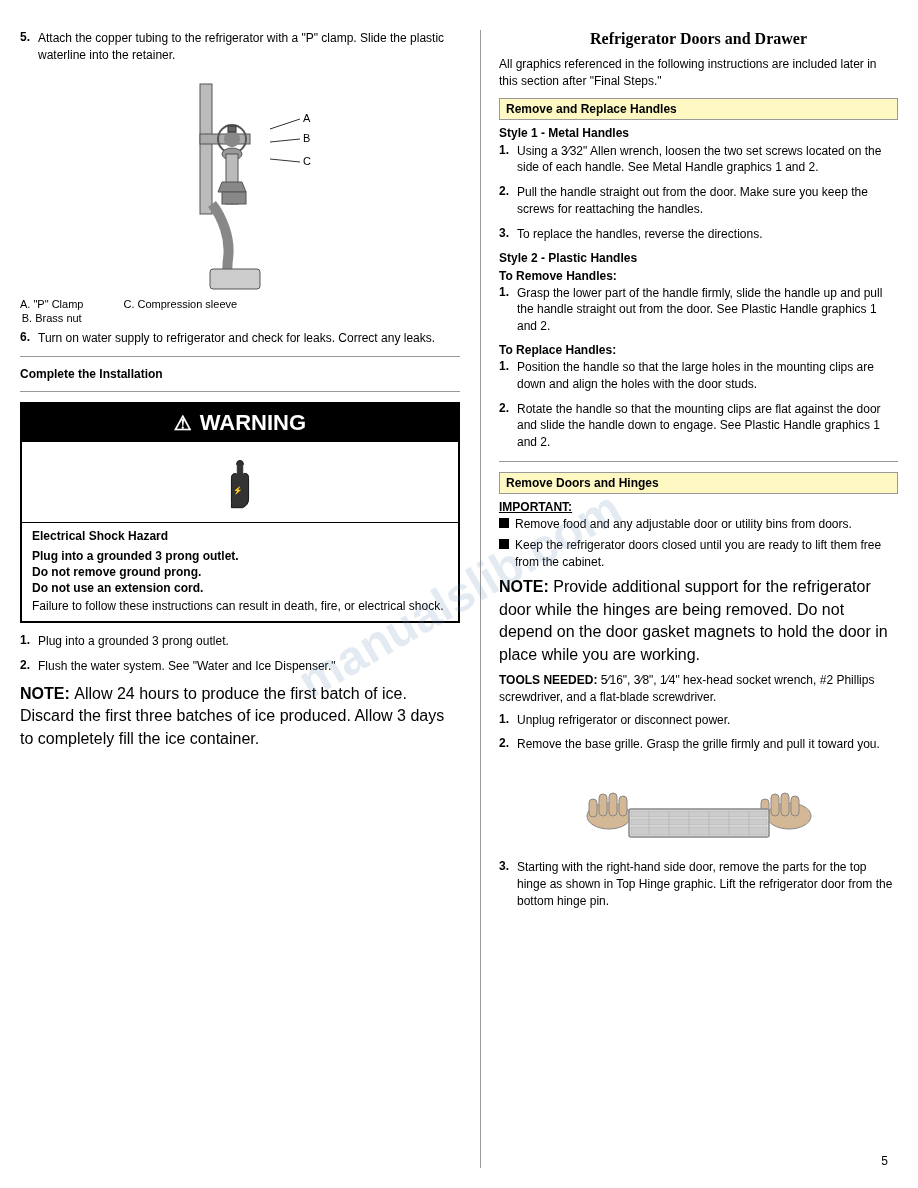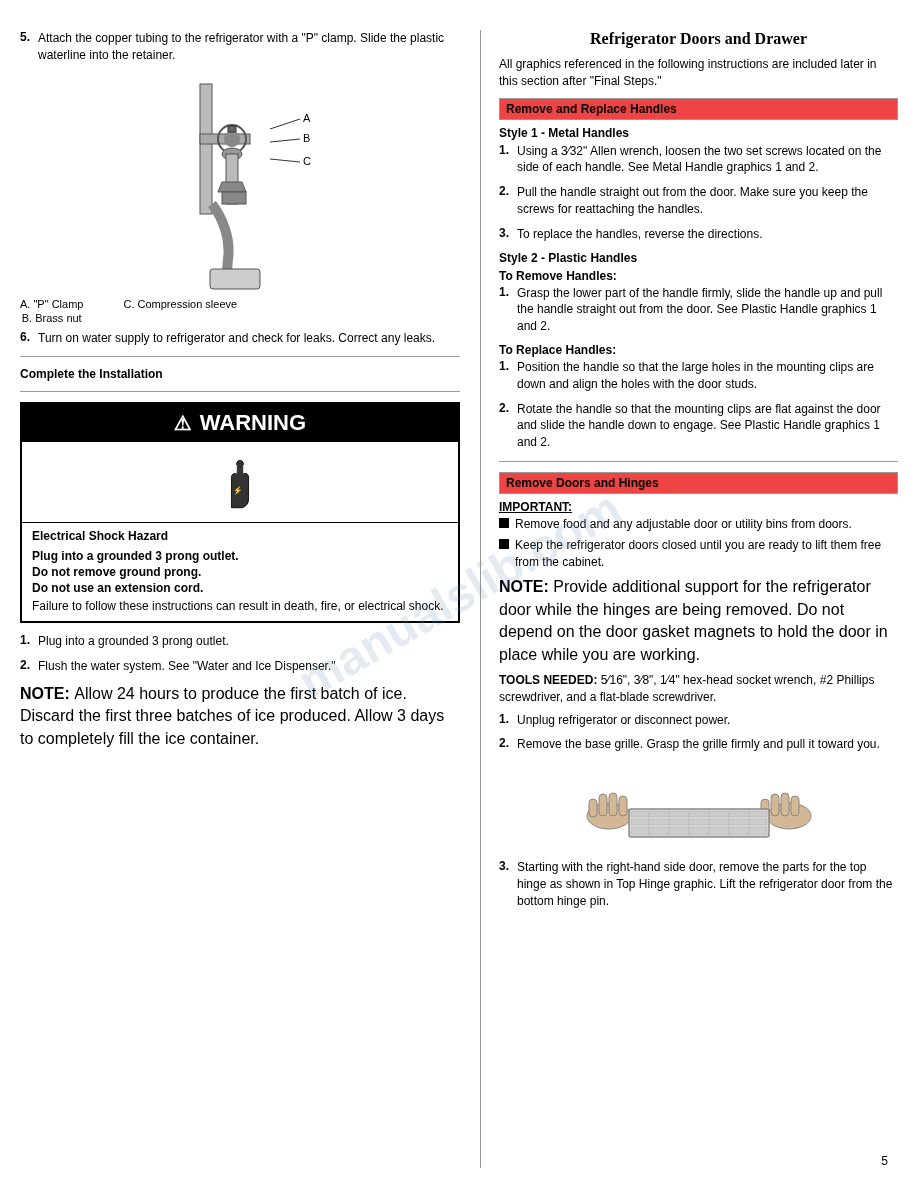--- a/index.html
+++ b/index.html
@@ -134,21 +134,21 @@
       font-family: Georgia, serif;
       font-weight: bold;
       margin-bottom: 8px;
     }
     .right-subtitle {
       font-size: 12px;
       line-height: 1.4;
       margin-bottom: 8px;
     }
     .section-bar {
-      background: #ef4444;
+      background: #fef9c3;
       font-weight: bold;
       font-size: 12px;
       padding: 3px 6px;
       margin: 6px 0 6px 0;
       border: 1px solid #999;
     }
     .style-heading {
       font-weight: bold;
       font-size: 12px;
       margin: 6px 0 3px 0;

